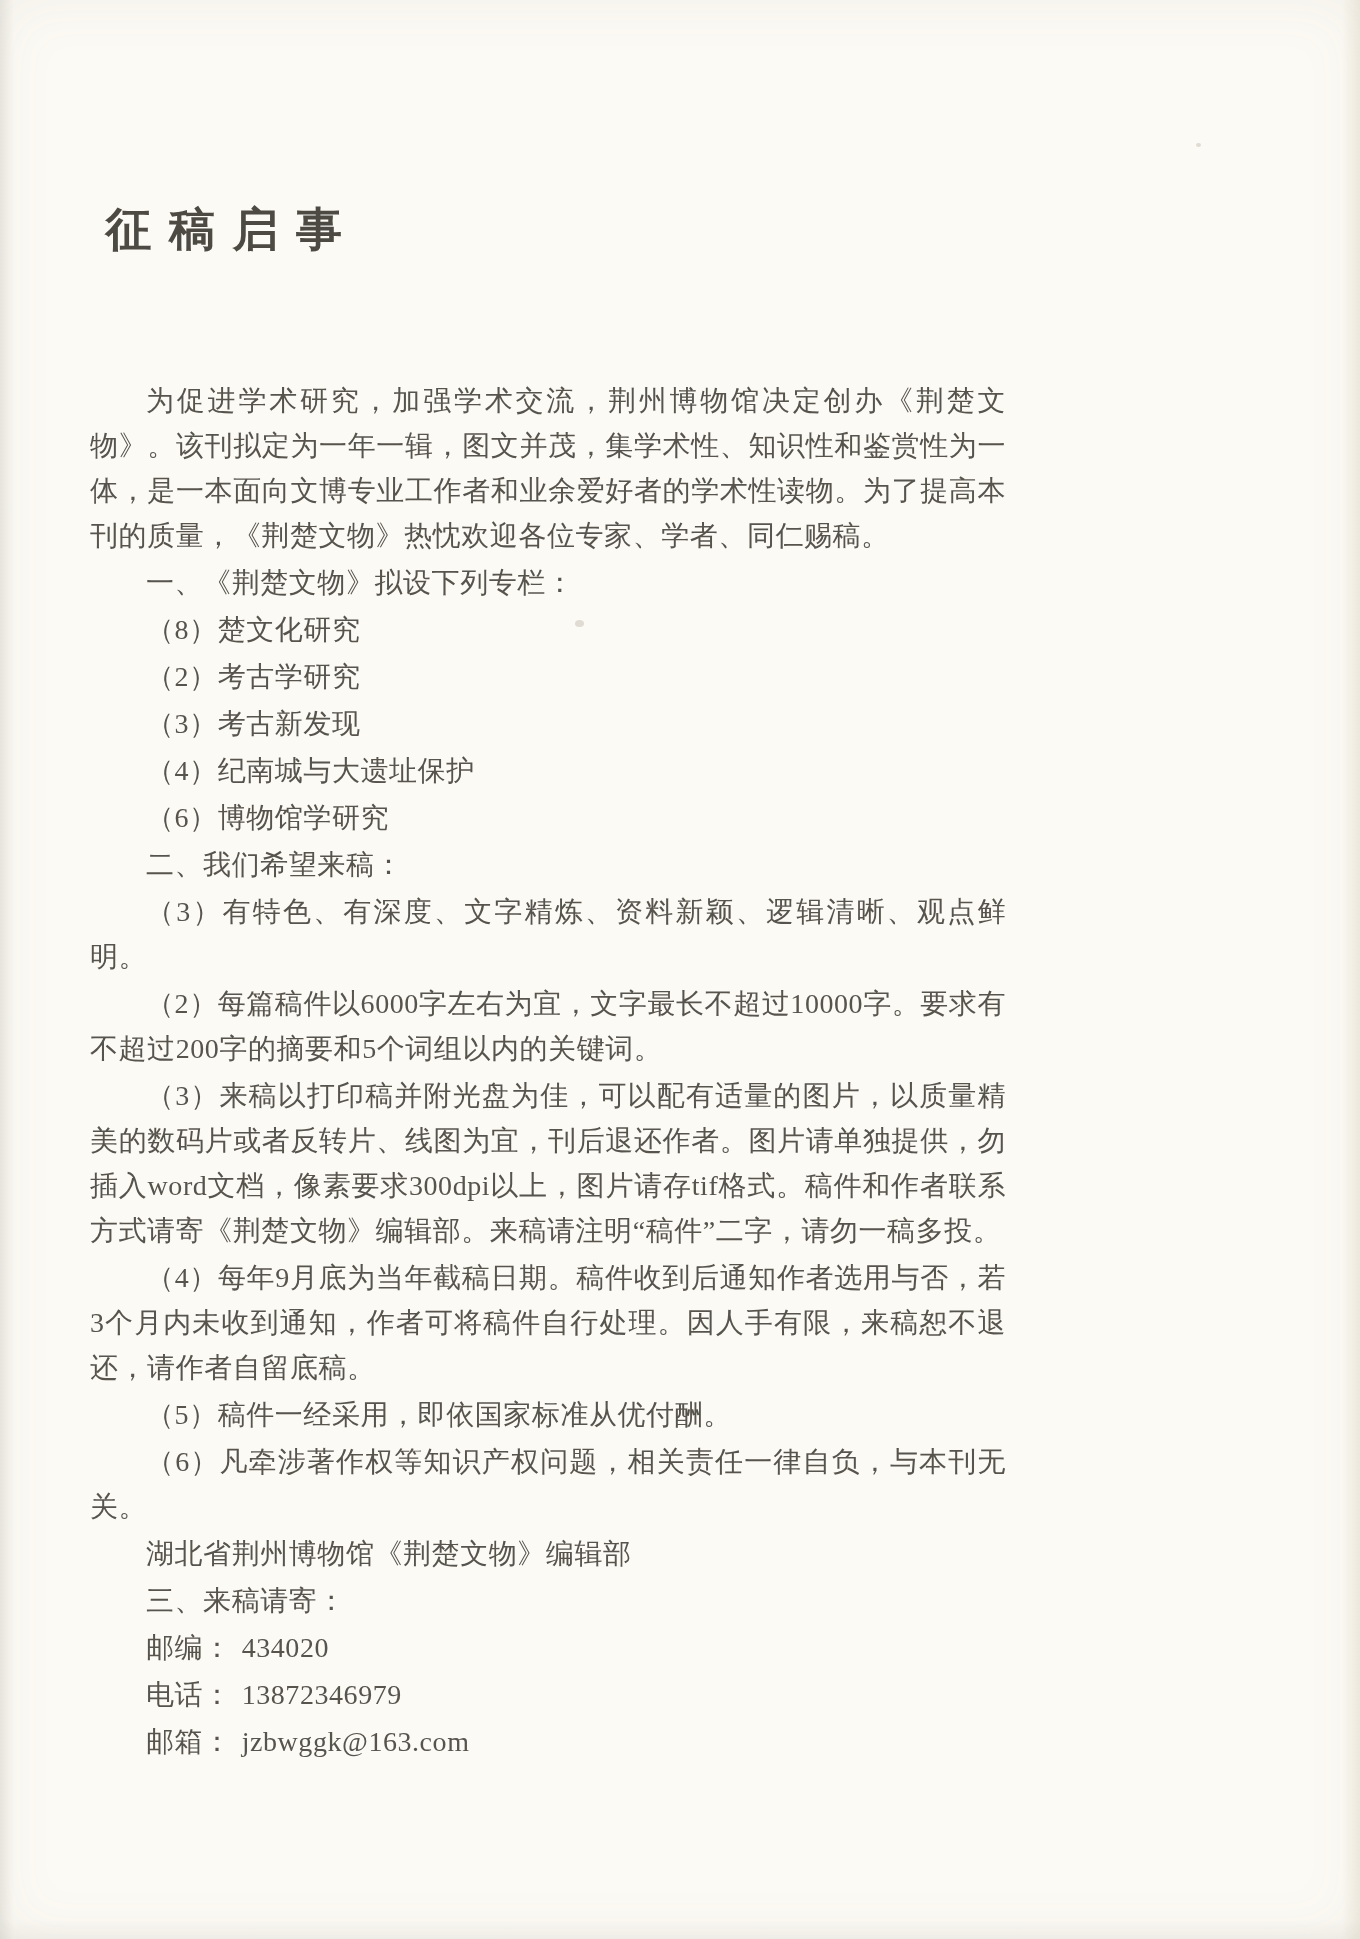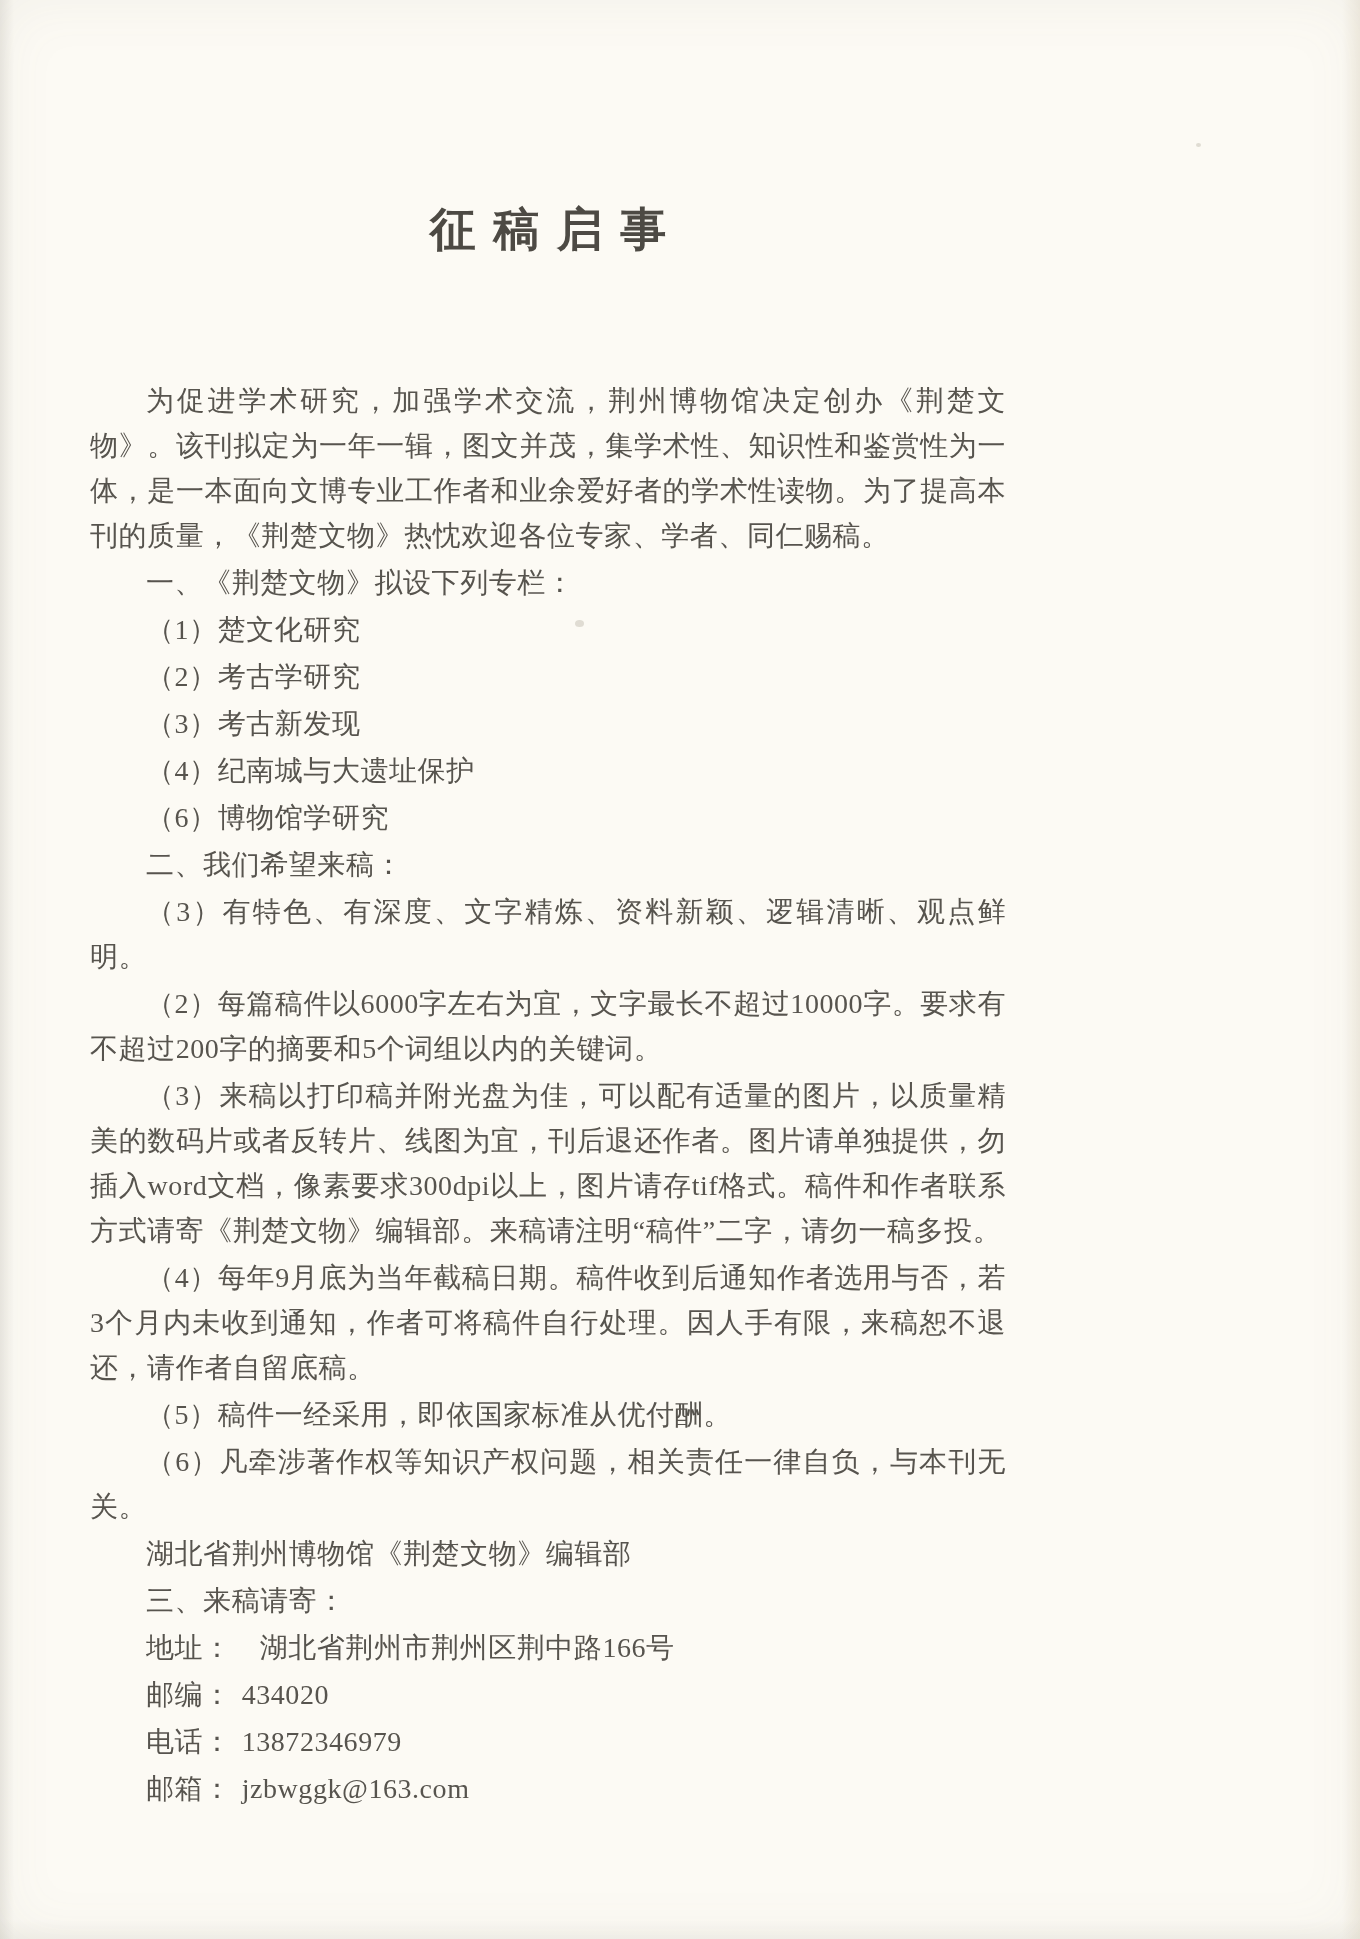--- a/index.html
+++ b/index.html
@@ -17,21 +17,20 @@
     font-family:"Liberation Serif","DejaVu Serif",serif;
     color:#57544e;
   }
   .content{
     position:absolute;
     left:88px;top:0;
     width:920px;
   }
   h1.title{
     margin:202px 0 11px 0;
-    text-align:center;
     font-size:46px;
     line-height:56px;
     font-weight:600;
     letter-spacing:0.38em;
     text-indent:0.38em; 
     color:#4d4a44;
   }
   .body-text{margin-top:120px;}
   p.para{
     margin:2px;
@@ -68,38 +67,37 @@
   <div class="speck s1"></div>
   <div class="speck s2"></div>
 
   <div class="content">
     <h1 class="title">征稿启事</h1>
 
     <div class="body-text">
       <p class="para">为促进学术研究，加强学术交流，荆州博物馆决定创办《荆楚文物》。该刊拟定为一年一辑，图文并茂，集学术性、知识性和鉴赏性为一体，是一本面向文博专业工作者和业余爱好者的学术性读物。为了提高本刊的质量，《荆楚文物》热忱欢迎各位专家、学者、同仁赐稿。</p>
 
       <p class="para">一、《荆楚文物》拟设下列专栏：</p>
-      <p class="para">（1）楚文化研究</p>
+      <p class="para">（8）楚文化研究</p>
       <p class="para">（2）考古学研究</p>
       <p class="para">（3）考古新发现</p>
       <p class="para">（4）纪南城与大遗址保护</p>
       <p class="para">（6）博物馆学研究</p>
 
       <p class="para">二、我们希望来稿：</p>
       <p class="para">（3）有特色、有深度、文字精炼、资料新颖、逻辑清晰、观点鲜明。</p>
       <p class="para">（2）每篇稿件以6000字左右为宜，文字最长不超过10000字。要求有不超过200字的摘要和5个词组以内的关键词。</p>
       <p class="para">（3）来稿以打印稿并附光盘为佳，可以配有适量的图片，以质量精美的数码片或者反转片、线图为宜，刊后退还作者。图片请单独提供，勿插入word文档，像素要求300dpi以上，图片请存tif格式。稿件和作者联系方式请寄《荆楚文物》编辑部。来稿请注明“稿件”二字，请勿一稿多投。</p>
       <p class="para">（4）每年9月底为当年截稿日期。稿件收到后通知作者选用与否，若3个月内未收到通知，作者可将稿件自行处理。因人手有限，来稿恕不退还，请作者自留底稿。</p>
       <p class="para">（5）稿件一经采用，即依国家标准从优付酬。</p>
       <p class="para">（6）凡牵涉著作权等知识产权问题，相关责任一律自负，与本刊无关。</p>
 
       <p class="para">湖北省荆州博物馆《荆楚文物》编辑部</p>
       <p class="para">三、来稿请寄：</p>
 
-      <p class="para"><span class="label wide">地址：</span><span>湖北省荆州市荆州区荆中路166号</span></p>
 
       <p class="para"><span class="label">邮编：</span><span>434020</span></p>
 
       <p class="para"><span class="label">电话：</span><span>13872346979</span></p>
 
       <p class="para"><span class="label">邮箱：</span><span>jzbwggk@163.com</span></p>
 
     </div>
   </div>
 </div>

